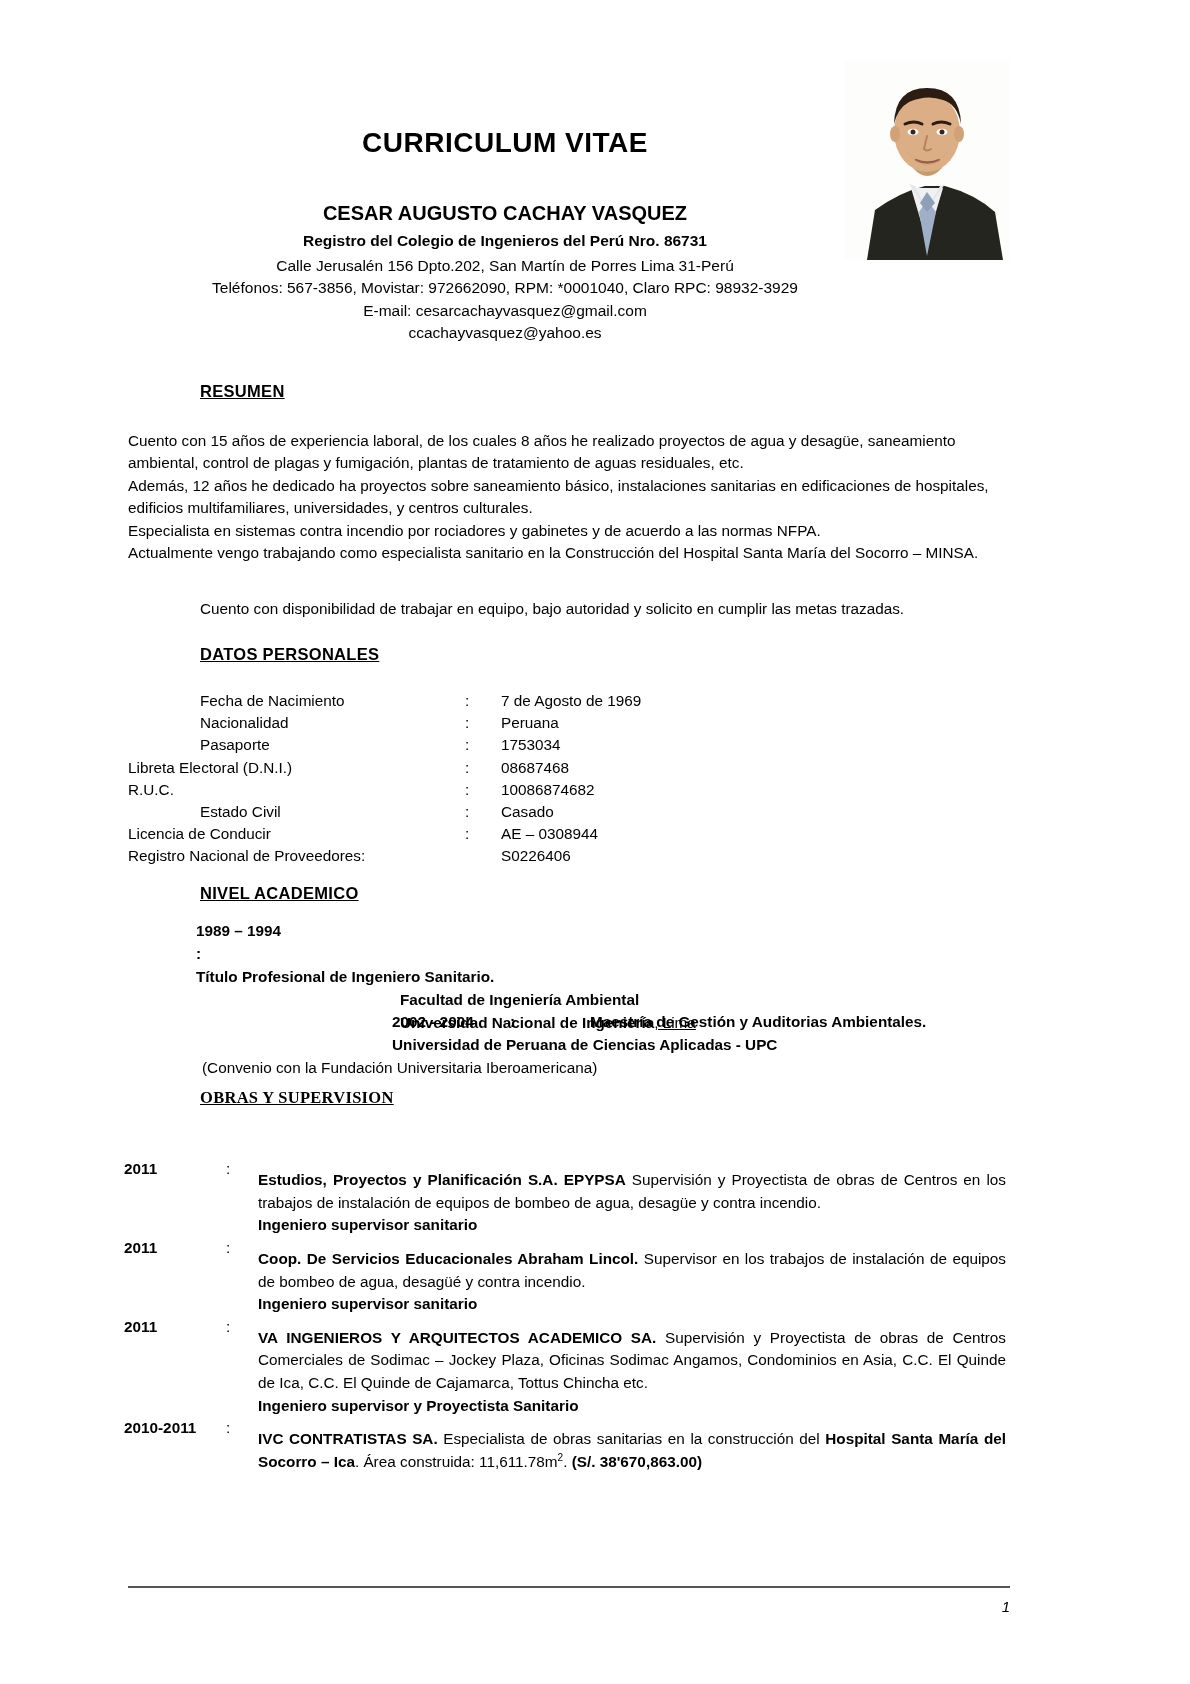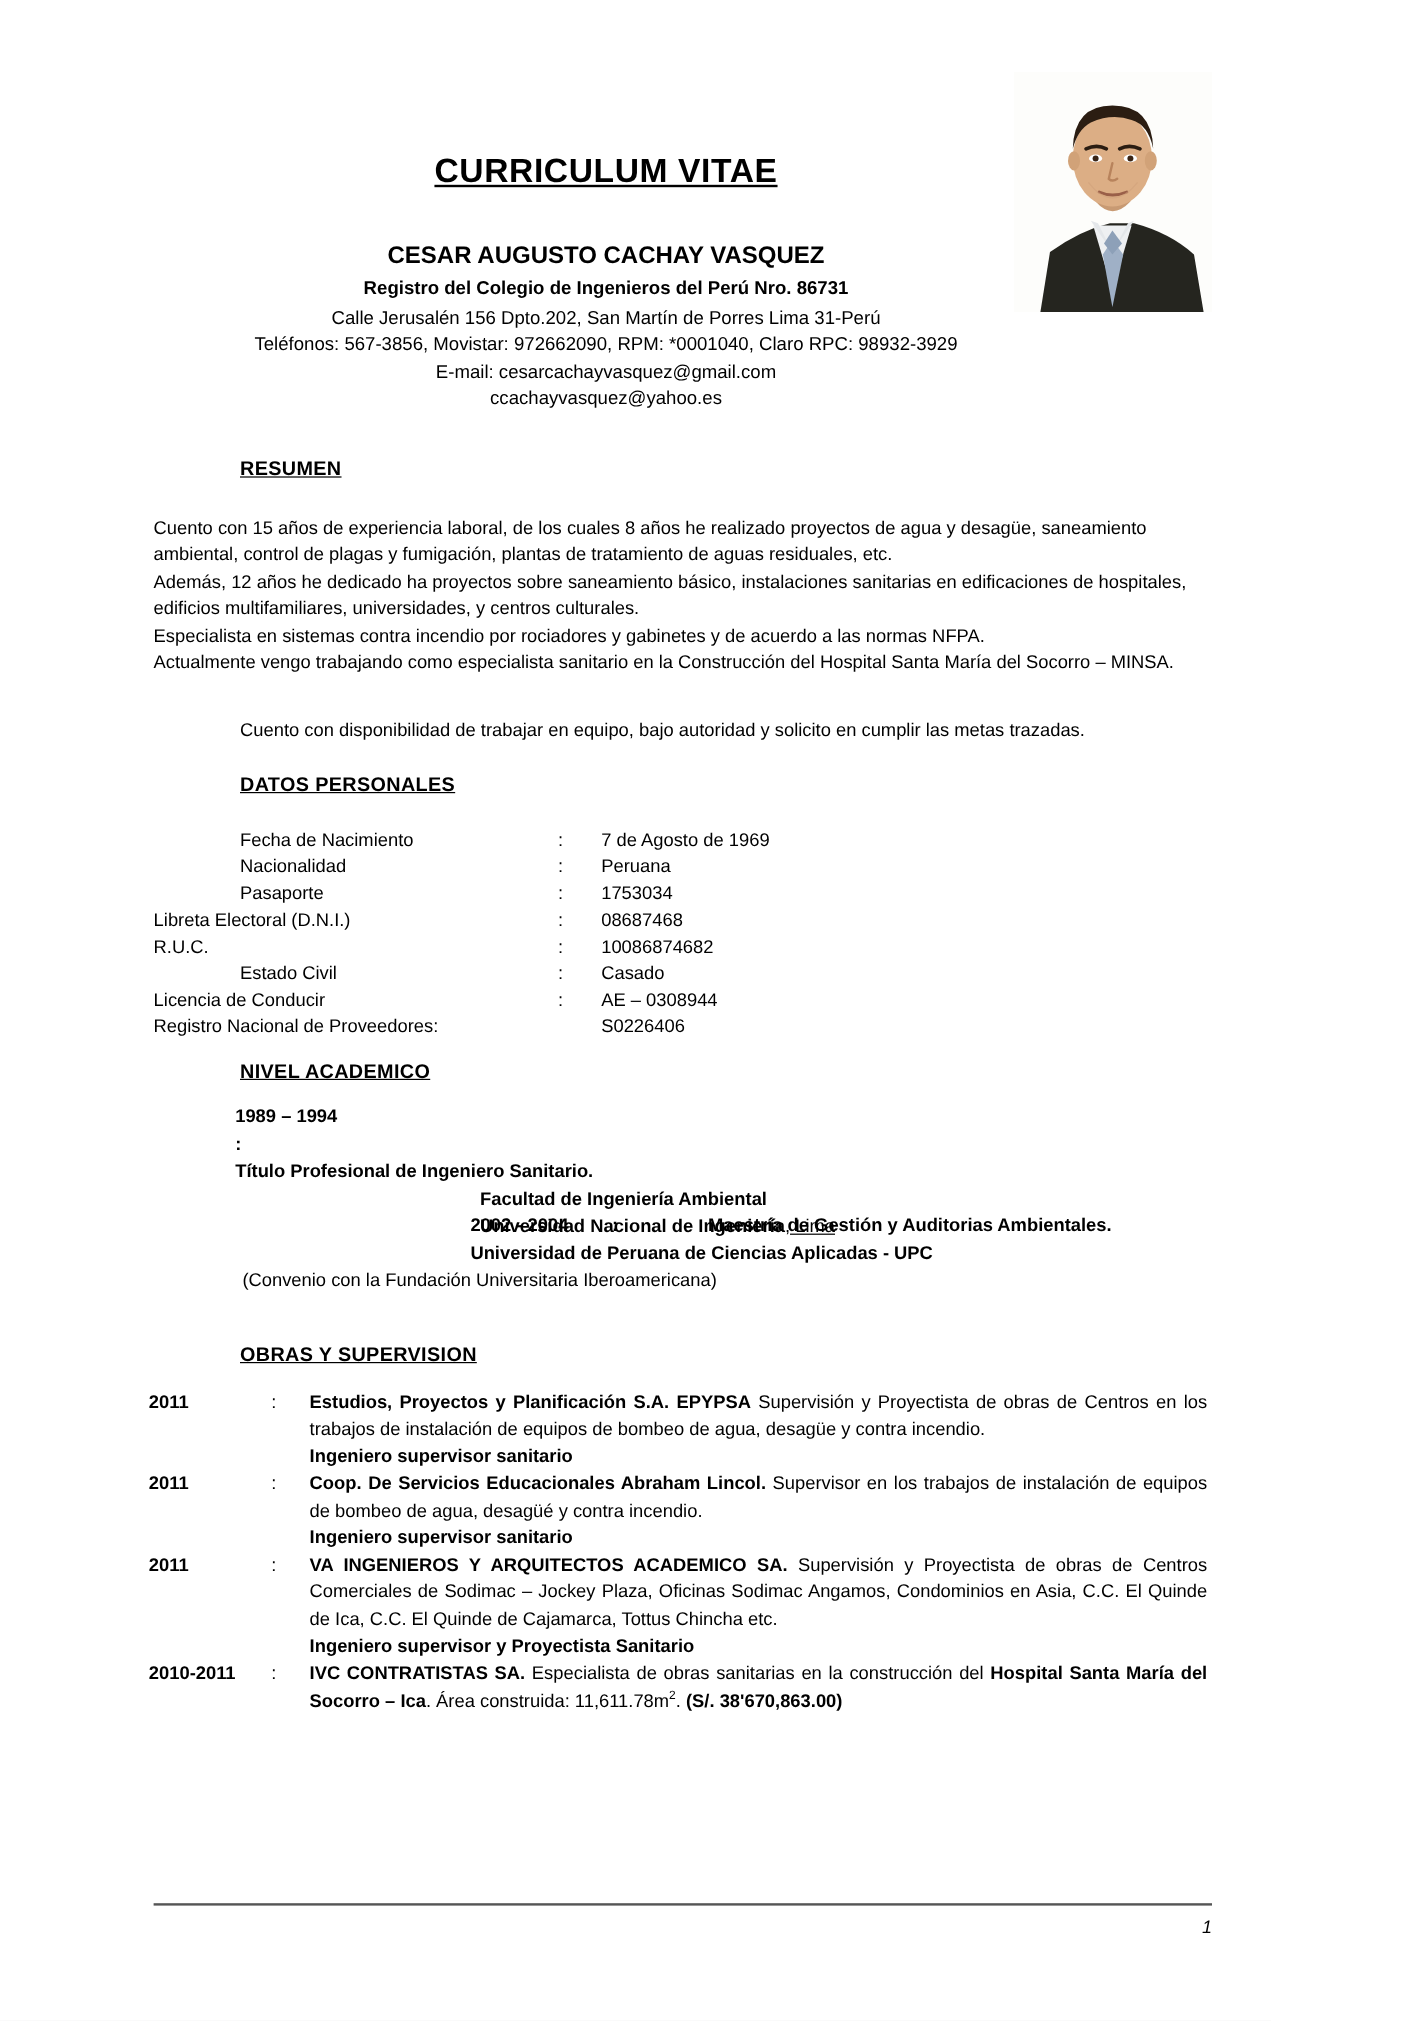--- a/index.html
+++ b/index.html
@@ -35,21 +35,20 @@
     position: absolute;
     top: 128px;
     left: 110px;
     width: 790px;
     text-align: center;
   }
   .cv-title {
     font-size: 28px;
     font-weight: bold;
     letter-spacing: 0.5px;
-    text-decoration: underline;
     margin: 0 0 42px 0;
     line-height: 1.1;
   }
   .name {
     font-size: 20px;
     font-weight: bold;
     margin: 0 0 5px 0;
     line-height: 1.25;
   }
   .registro {
@@ -146,33 +145,33 @@
   .nivel-2 .yr2 { width: 118px; }
   .nivel-2 .cl2 { width: 80px; }
   .nivel-2 .line2 { text-align: left; padding-right: 40px; }
   .nivel-2 .line3 {
     font-weight: normal;
     text-align: left;
     margin-left: -190px;
   }
 
   
-  .obras-title { position: absolute; top: 1120px; left: 200px; }
+  .obras-title { position: absolute; top: 1088px; left: 200px; font-family: Liberation Serif, serif; }
   .obras-list {
     position: absolute;
     top: 1158px;
     left: 124px;
     width: 882px;
     font-size: 15.3px;
     line-height: 1.48;
   }
   .obra-row { display: flex; margin-bottom: 0; }
   .obra-year { width: 102px; font-weight: bold; flex-shrink: 0; }
   .obra-colon { width: 32px; flex-shrink: 0; }
-  .obra-desc { flex: 1; text-align: justify; }
+  .obra-desc { flex: 1; text-align: justify; margin-top: 11px; }
   .obra-desc .b { font-weight: bold; }
   .obra-role { font-weight: bold; }
   sup { font-size: 10px; vertical-align: super; }
 
   
   .footer-rule {
     position: absolute;
     left: 128px;
     top: 1586px;
     width: 882px;

